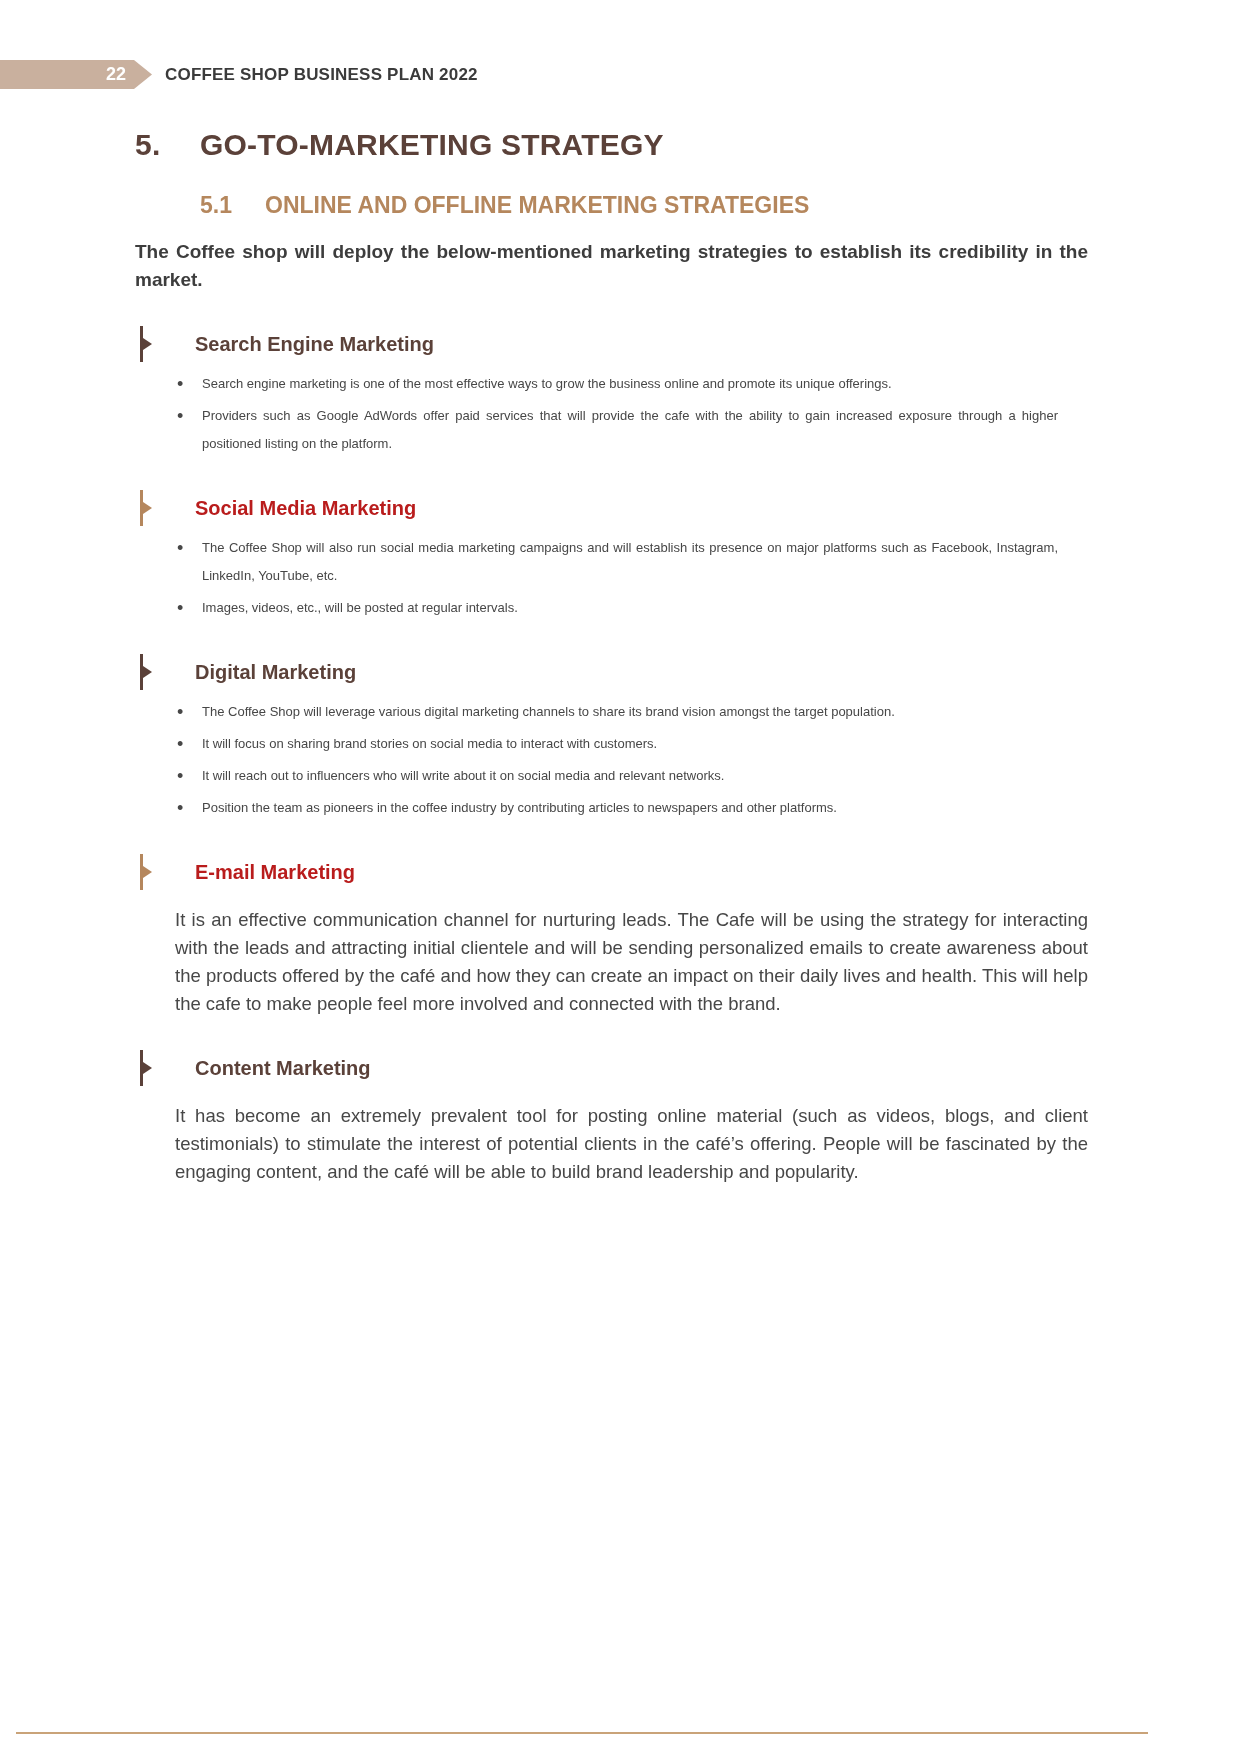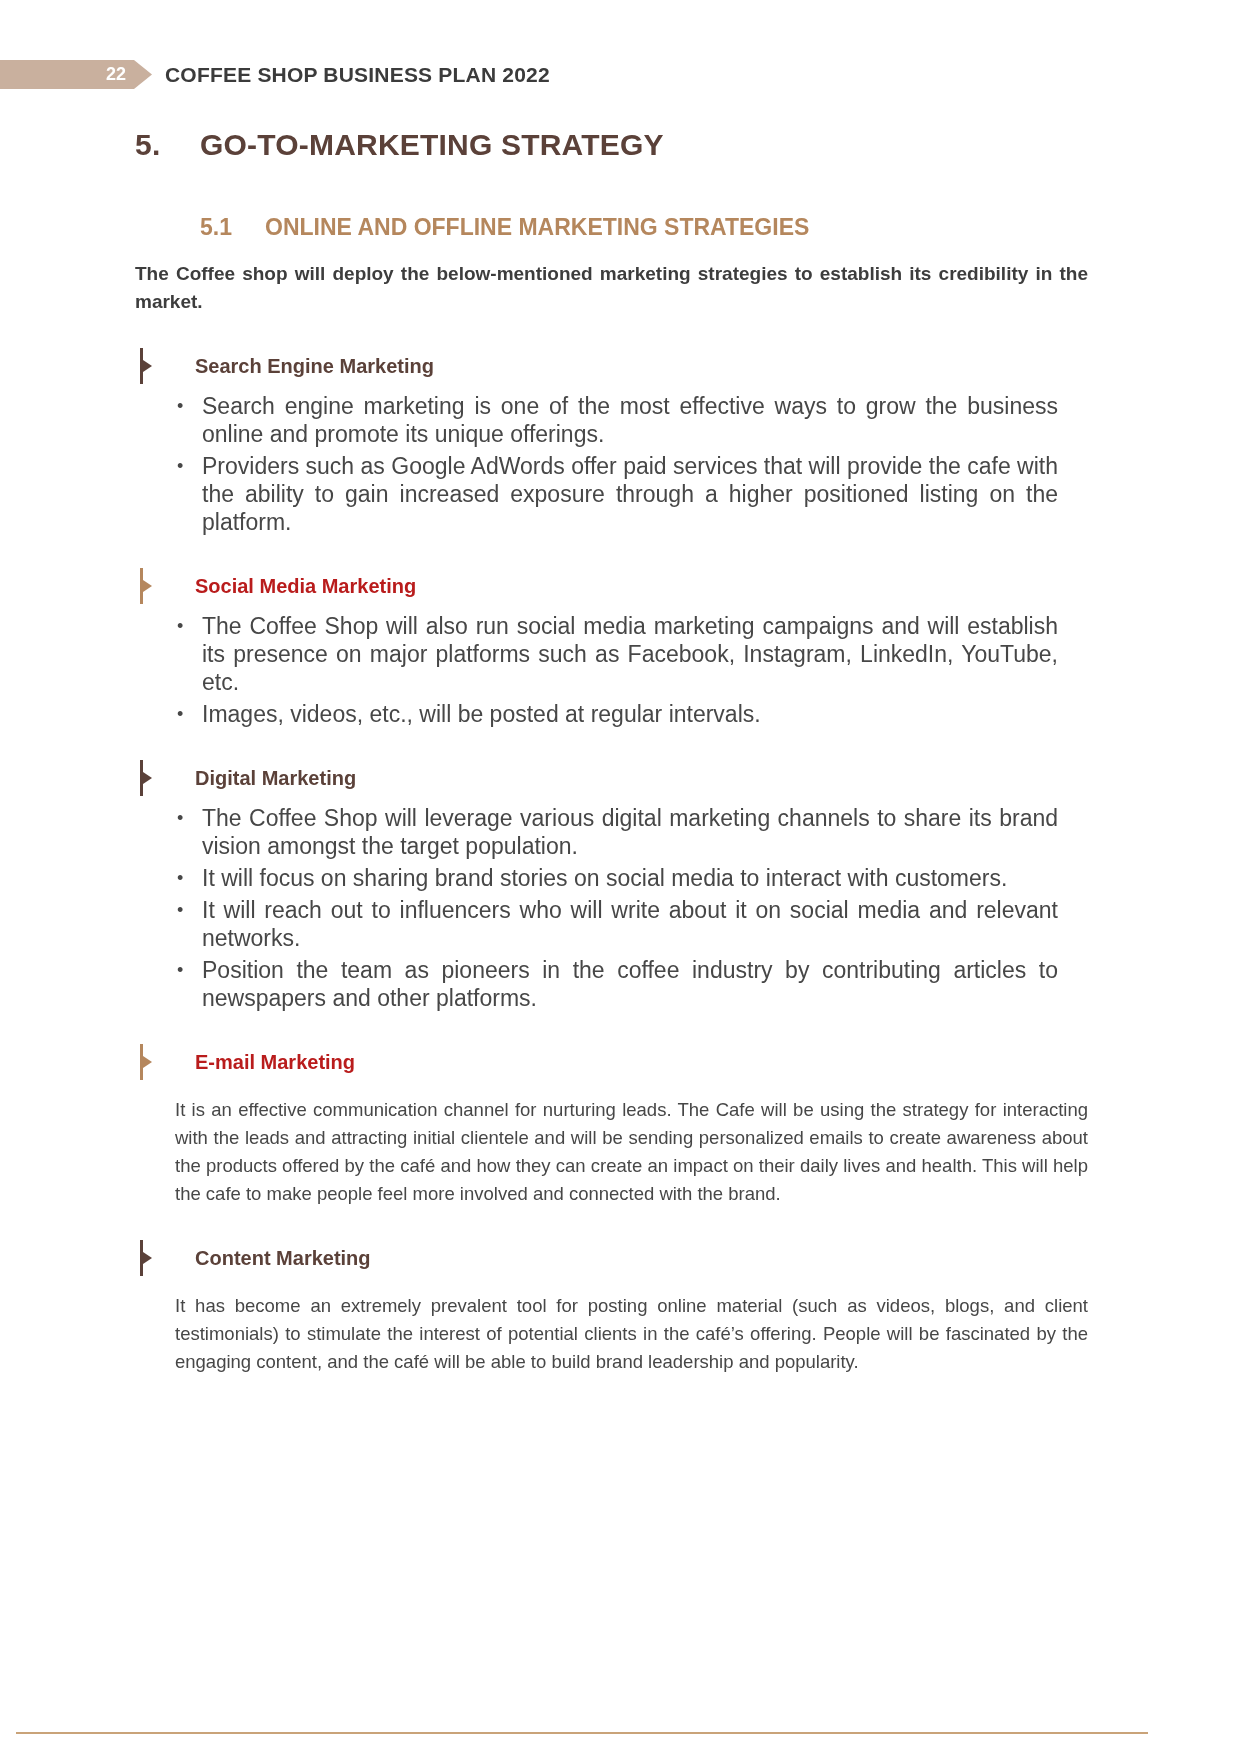--- a/index.html
+++ b/index.html
@@ -15,27 +15,27 @@
   .header{position:absolute;top:60px;left:0;right:0;height:29px;}
   .page-badge{
     position:absolute;left:0;top:0;width:152px;height:29px;
     background:#c9b09e;
     clip-path:polygon(0 0,134px 0,100% 50%,134px 100%,0 100%);
     color:#ffffff;font-weight:bold;font-size:18px;line-height:29px;
     text-align:right;padding-right:26px;box-sizing:border-box;
   }
   .header-title{
     position:absolute;left:165px;top:0;height:29px;line-height:29px;
-    font-size:21px;font-weight:bold;color:#3b3b3b;letter-spacing:.2px;
+    font-size:17px;font-weight:bold;color:#3b3b3b;letter-spacing:.2px;
   }
   
   .content{position:absolute;left:135px;top:128px;width:953px;}
   .h1{display:flex;font-size:30px;font-weight:bold;color:#5b4139;letter-spacing:.2px;}
   .h1 .num{width:65px;}
-  .h2{display:flex;font-size:23px;font-weight:bold;color:#b5875d;margin-top:52px;padding-left:65px;}
+  .h2{display:flex;font-size:23px;font-weight:bold;color:#b5875d;margin-top:30px;padding-left:65px;}
   .h2 .num{width:65px;}
   .intro{
     font-size:19px;font-weight:bold;color:#3d3d3d;
     line-height:28px;text-align:justify;
   }
   .section{margin-top:32px;}
   .section-head{display:flex;align-items:center;margin-bottom:8px;}
   .flag{position:relative;width:3px;height:36px;margin-left:5px;flex:0 0 3px;}
   .flag::after{
     content:'';position:absolute;left:3px;top:50%;transform:translateY(-50%);
@@ -45,21 +45,21 @@
   .dark .flag{background:#5b4139;}
   .dark .flag::after{border-left-color:#5b4139;}
   .tan  .flag{background:#b5875d;}
   .tan  .flag::after{border-left-color:#b5875d;}
   .section-title{font-size:20px;font-weight:bold;margin-left:52px;}
   .dark .section-title{color:#5b4139;}
   .tan  .section-title{color:#b91c1c;}
   .bullets{margin:0;padding:0 30px 0 0;list-style:none;}
   .bullets li{
     position:relative;padding-left:67px;margin-bottom:4px;
-    font-size:23px;line-height:28px;text-align:justify;color:#474747;
+    font-size:13px;line-height:28px;text-align:justify;color:#474747;
   }
   .bullets li::before{
     content:'\2022';position:absolute;left:42px;top:0;
     font-size:18px;color:#474747;
   }
   .section-para{
     margin:16px 0 0 40px;font-size:18.5px;line-height:28px;
     text-align:justify;color:#474747;
   }
   

